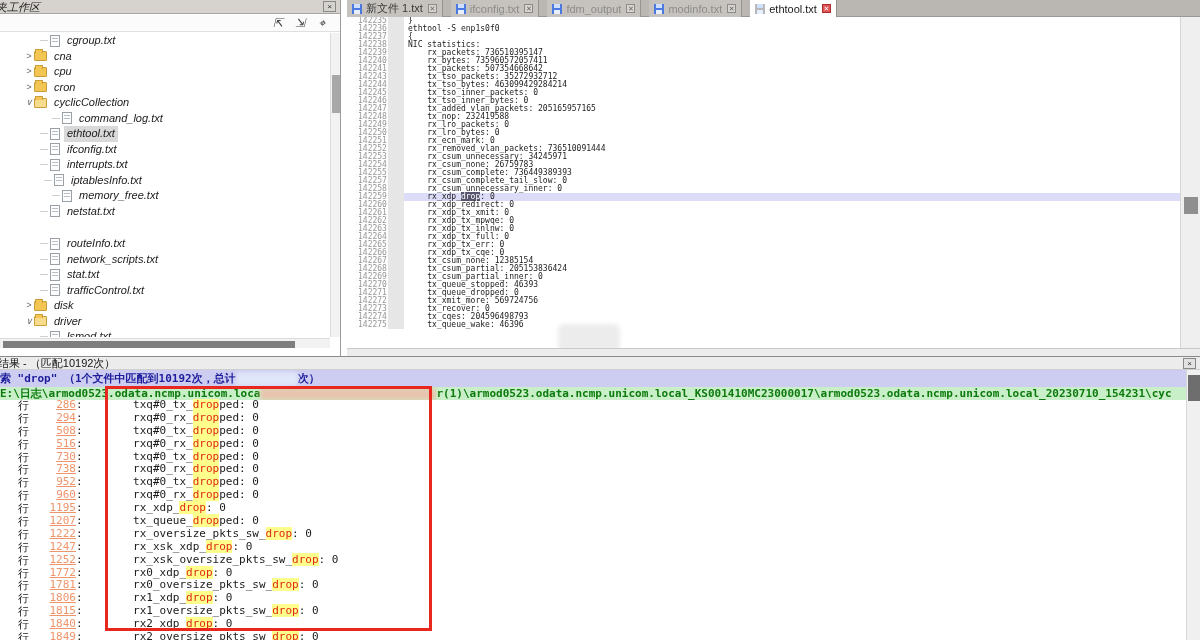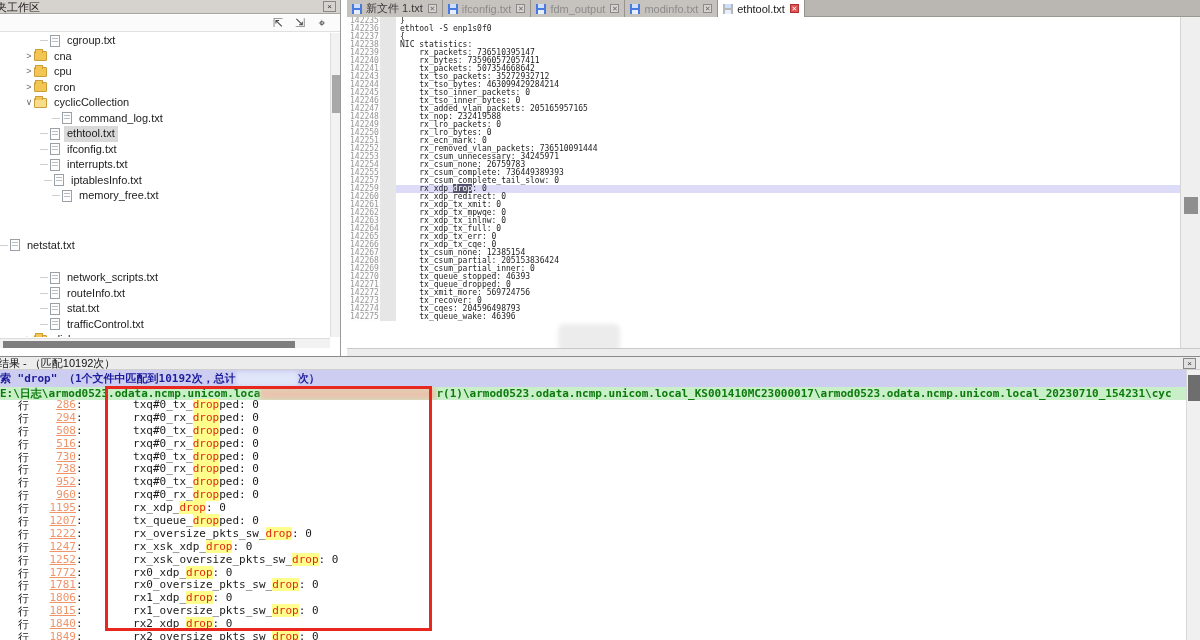--- a/index.html
+++ b/index.html
@@ -1,21 +1,21 @@
 <!DOCTYPE html>
 <html><head>
 <meta charset="utf-8">
 <style>
   * { margin:0; padding:0; box-sizing:border-box; }
   html,body { width:1200px; height:640px; overflow:hidden; background:#d4d0c8;
     font-family:"Liberation Sans", sans-serif; }
   #app { position:relative; width:1200px; height:640px; overflow:hidden; background:#fff; }
 
   
-  #ws-panel { position:absolute; left:0; top:0; width:341px; height:356px; background:#fff; border-right:1px solid #9a9a9a; }
+  #ws-panel { position:absolute; left:0; top:0; width:341px; height:356px; background:#fff; border-right:1px solid #9a9a9a;font-style:italic; }
   #ws-header { position:absolute; left:0; top:0; width:100%; height:14px; background:#d6d3ce; border-bottom:1px solid #a8a5a0; font-size:11px; color:#222; overflow:hidden; }
   #ws-title { position:absolute; left:-4px; top:0; white-space:nowrap; }
   #ws-close { position:absolute; right:4px; top:1px; width:13px; height:11px; background:#d6d3ce; border:1px solid #888; font-size:8px; line-height:9px; text-align:center; color:#333; }
   #ws-toolbar { position:absolute; left:0; top:15px; width:100%; height:17px; background:#fbfbfb; border-bottom:1px solid #e0e0e0; }
   .ws-tool { position:absolute; top:1px; width:16px; height:14px; font-size:12px; line-height:14px; text-align:center; color:#444; }
   #tree { position:absolute; left:0; top:33px; width:330px; height:304px; overflow:hidden; background:#fff; font-size:11px; color:#1b1b1b; }
   .titem { position:relative; height:15.5px; line-height:15.5px; white-space:nowrap; display:flex; align-items:center; }
   .titem.sel .tlabel { background:#d9d9d9; }
   .tspacer { height:17px; }
   .chev { display:inline-block; width:10px; color:#6a6a6a; font-size:9px; text-align:center; flex:0 0 10px; }
@@ -27,33 +27,33 @@
     background:repeating-linear-gradient(#b9bec6 0 1px, transparent 1px 3px); }
   .tconn { display:inline-block; width:8px; height:1px; background:#cfcfcf; margin-right:2px; flex:0 0 8px; }
   .tlabel { padding:0 3px; }
   #tree-vscroll { position:absolute; right:0; top:33px; width:10px; height:304px; background:#f2f2f2; border-left:1px solid #dcdcdc; }
   #tree-vthumb { position:absolute; left:1px; top:42px; width:8px; height:38px; background:#a8a8a8; }
   #tree-hscroll { position:absolute; left:0; top:338px; width:330px; height:10px; background:#f2f2f2; border-top:1px solid #dcdcdc; }
   #tree-hthumb { position:absolute; left:3px; top:2px; width:292px; height:7px; background:#7e7e7e; }
 
   
   #editor { position:absolute; left:347px; top:0; width:853px; height:356px; background:#fff; }
-  #tabbar { position:absolute; left:0; top:0; width:100%; height:17px; background:#bab7b2; border-bottom:1px solid #9b9893; display:flex; }
+  #tabbar { position:absolute; left:0; top:0; width:100%; height:17px; background:#bab7b2; border-bottom:1px solid #9b9893; display:flex;gap:8px; }
   .tab { height:17px; display:flex; align-items:center; padding:0 5px; border-right:1px solid #96938e; font-size:11px; white-space:nowrap; color:#8c8c8c; background:#c6c3be; }
   .tab.first { color:#3a3a3a; }
   .tab.active { background:#ffffff; color:#1a1a1a; }
   .tab-floppy { display:inline-block; width:10px; height:10px; background:#4a7ae0; margin-right:4px; position:relative; }
   .tab-floppy:before { content:""; position:absolute; left:2px; top:0; width:6px; height:4px; background:#cfe0ff; }
   .tab-floppy:after { content:""; position:absolute; left:2px; top:6px; width:6px; height:4px; background:#e8f0ff; }
   .tab.active .tab-floppy { background:#b9b9b9; }
   .tab-close { display:inline-block; width:9px; height:9px; margin-left:5px; border:1px solid #8a8a8a; font-size:7px; line-height:7px; text-align:center; color:#666; background:#d8d5d0; }
   .tab.active .tab-close { background:#e05050; border-color:#b03030; color:#fff; }
 
   #code-area { position:absolute; left:0; top:17px; width:833px; height:331px; overflow:hidden; font-family:"DejaVu Sans Mono", monospace; font-size:8px; }
-  .eline { display:flex; height:8px; line-height:8px; white-space:pre; }
+  .eline { display:flex; height:8px; line-height:8px; white-space:pre;margin-left:8px; }
   .lnum { flex:0 0 33px; color:#979797; background:#fdfdfd; padding-left:3px; }
   .lmargin { flex:0 0 16px; background:#e6e6e6; }
   .lcode { flex:1; color:#1c1c1c; padding-left:4px; }
   .eline.cur .lcode { background:#dcdcf8; }
   .selword { background:#55556e; color:#ffffff; }
   #wm-blur { position:absolute; left:211px; top:324px; width:62px; height:28px; background:rgba(150,150,150,0.18); border-radius:6px; filter:blur(2px); }
   #ed-vscroll { position:absolute; right:0; top:17px; width:20px; height:331px; background:#efefef; border-left:1px solid #d5d5d5; }
   #ed-vthumb { position:absolute; left:3px; top:180px; width:14px; height:17px; background:#8f8f8f; }
   #ed-hscroll { position:absolute; left:0; top:348px; width:853px; height:8px; background:#ececec; border-top:1px solid #c9c9c9; }
 
@@ -141,35 +141,35 @@
         <div class="titem" style="padding-left: 44px;">
           <span class="tconn"></span>
           <span class="icon-file"></span>
           <span class="tlabel">iptablesInfo.txt</span>
         </div>
         <div class="titem" style="padding-left: 52px;">
           <span class="tconn"></span>
           <span class="icon-file"></span>
           <span class="tlabel">memory_free.txt</span>
         </div>
-        <div class="titem" style=" margin-top: 34px;">
+        <div class="titem" style="padding-left: 40px;">
           <span class="tconn"></span>
           <span class="icon-file"></span>
           <span class="tlabel">netstat.txt</span>
         </div>
         <div class="tspacer"></div>
         <div class="titem" style="padding-left: 40px;">
           <span class="tconn"></span>
           <span class="icon-file"></span>
+          <span class="tlabel">routeInfo.txt</span>
+        </div>
+        <div class="titem" style="padding-left: 40px;">
+          <span class="tconn"></span>
+          <span class="icon-file"></span>
           <span class="tlabel">network_scripts.txt</span>
-        </div>
-        <div class="titem" style="padding-left: 40px;">
-          <span class="tconn"></span>
-          <span class="icon-file"></span>
-          <span class="tlabel">routeInfo.txt</span>
         </div>
         <div class="titem" style="padding-left: 40px;">
           <span class="tconn"></span>
           <span class="icon-file"></span>
           <span class="tlabel">stat.txt</span>
         </div>
         <div class="titem" style="padding-left: 40px;">
           <span class="tconn"></span>
           <span class="icon-file"></span>
           <span class="tlabel">trafficControl.txt</span>
@@ -241,20 +241,21 @@
         <div class="eline"><span class="lnum">142247</span><span class="lmargin"></span><span class="lcode">    tx_added_vlan_packets: 205165957165</span></div>
         <div class="eline"><span class="lnum">142248</span><span class="lmargin"></span><span class="lcode">    tx_nop: 232419588</span></div>
         <div class="eline"><span class="lnum">142249</span><span class="lmargin"></span><span class="lcode">    rx_lro_packets: 0</span></div>
         <div class="eline"><span class="lnum">142250</span><span class="lmargin"></span><span class="lcode">    rx_lro_bytes: 0</span></div>
         <div class="eline"><span class="lnum">142251</span><span class="lmargin"></span><span class="lcode">    rx_ecn_mark: 0</span></div>
         <div class="eline"><span class="lnum">142252</span><span class="lmargin"></span><span class="lcode">    rx_removed_vlan_packets: 736510091444</span></div>
         <div class="eline"><span class="lnum">142253</span><span class="lmargin"></span><span class="lcode">    rx_csum_unnecessary: 34245971</span></div>
         <div class="eline"><span class="lnum">142254</span><span class="lmargin"></span><span class="lcode">    rx_csum_none: 26759783</span></div>
         <div class="eline"><span class="lnum">142255</span><span class="lmargin"></span><span class="lcode">    rx_csum_complete: 736449389393</span></div>
         <div class="eline"><span class="lnum">142257</span><span class="lmargin"></span><span class="lcode">    rx_csum_complete_tail_slow: 0</span></div>
+        <div class="eline"><span class="lnum">142258</span><span class="lmargin"></span><span class="lcode">    rx_csum_unnecessary_inner: 0</span></div>
         <div class="eline cur"><span class="lnum">142259</span><span class="lmargin"></span><span class="lcode">    rx_xdp_<span class="selword">drop</span>: 0</span></div>
         <div class="eline"><span class="lnum">142260</span><span class="lmargin"></span><span class="lcode">    rx_xdp_redirect: 0</span></div>
         <div class="eline"><span class="lnum">142261</span><span class="lmargin"></span><span class="lcode">    rx_xdp_tx_xmit: 0</span></div>
         <div class="eline"><span class="lnum">142262</span><span class="lmargin"></span><span class="lcode">    rx_xdp_tx_mpwqe: 0</span></div>
         <div class="eline"><span class="lnum">142263</span><span class="lmargin"></span><span class="lcode">    rx_xdp_tx_inlnw: 0</span></div>
         <div class="eline"><span class="lnum">142264</span><span class="lmargin"></span><span class="lcode">    rx_xdp_tx_full: 0</span></div>
         <div class="eline"><span class="lnum">142265</span><span class="lmargin"></span><span class="lcode">    rx_xdp_tx_err: 0</span></div>
         <div class="eline"><span class="lnum">142266</span><span class="lmargin"></span><span class="lcode">    rx_xdp_tx_cqe: 0</span></div>
         <div class="eline"><span class="lnum">142267</span><span class="lmargin"></span><span class="lcode">    tx_csum_none: 12385154</span></div>
         <div class="eline"><span class="lnum">142268</span><span class="lmargin"></span><span class="lcode">    tx_csum_partial: 205153836424</span></div>

